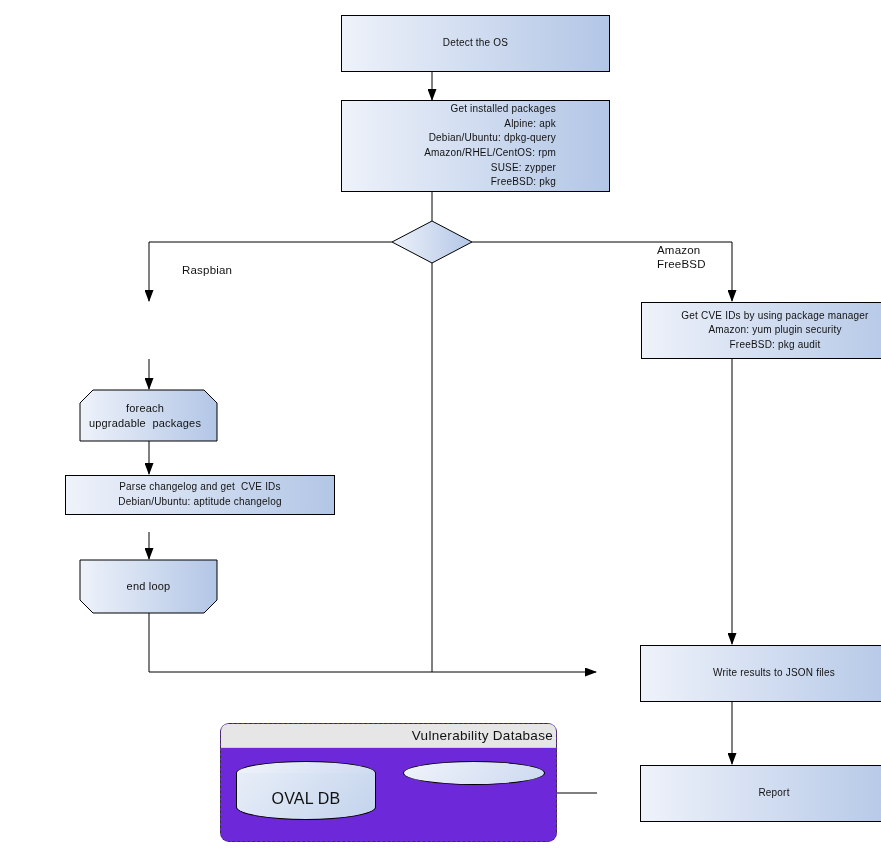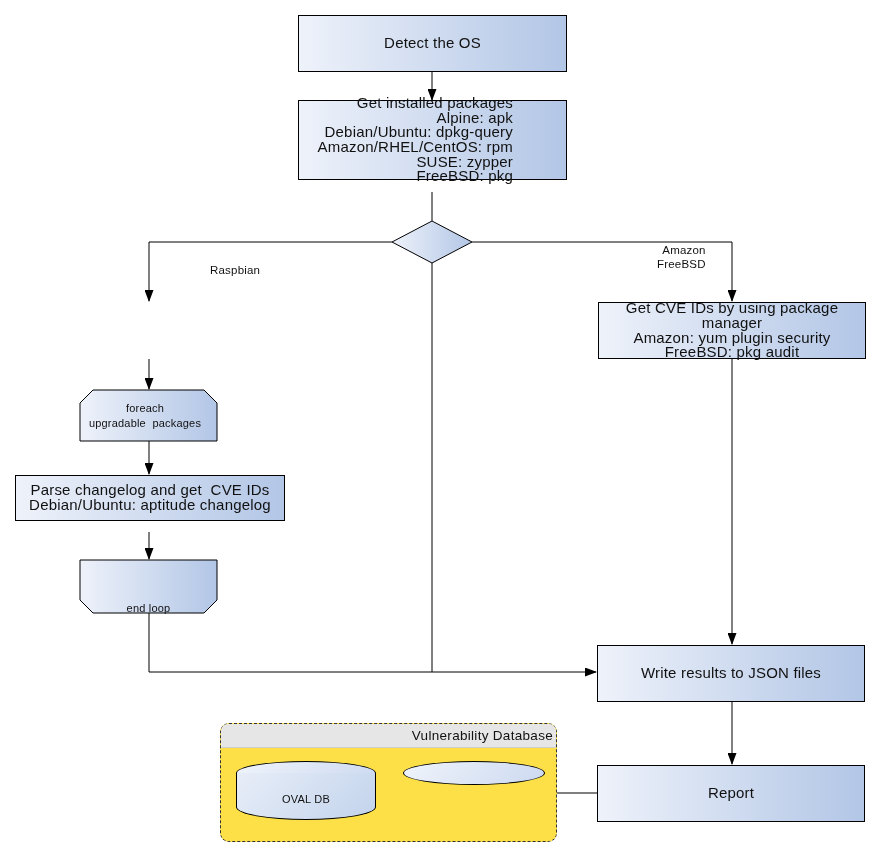--- a/index.html
+++ b/index.html
@@ -6,48 +6,49 @@
   .stage{
     position:relative;width:881px;height:857px;background:#ffffff;overflow:hidden;
     font-family:"Liberation Sans","DejaVu Sans",sans-serif;color:#111;
   }
   .layer{position:absolute;left:0;top:0;width:881px;height:857px;}
   .node{
     position:absolute;box-sizing:border-box;
     background:linear-gradient(90deg,#eef2fa 0%,#b2c6e6 100%);
     border:1px solid #000;
     display:flex;align-items:center;justify-content:center;
-    text-align:center;font-size:15px;line-height:14.6px;letter-spacing:0.2px;
+    text-align:center;font-size:10px;line-height:14.6px;letter-spacing:0.2px;
     white-space:pre-wrap;
+    margin-left:43px;
   }
   .node.right-text{justify-content:flex-end;text-align:right;padding-right:53px;}
   .shape-label{
     position:absolute;display:flex;align-items:center;justify-content:center;
     text-align:center;font-size:11px;line-height:14.6px;letter-spacing:0.2px;white-space:pre-wrap;
   }
   .edge-label{
     position:absolute;font-size:11.5px;line-height:13.8px;letter-spacing:0.2px;white-space:pre-wrap;
   }
   .panel{
     position:absolute;left:220px;top:723px;width:337px;height:119px;box-sizing:border-box;
-    background:#fde047;border:1.5px dashed #333;border-radius:9px;
+    background:#6d28d9;border:1.5px dashed #333;border-radius:9px;
   }
   .panel-header{
     position:absolute;left:0;top:0;right:0;height:24px;box-sizing:border-box;
     background:#e6e6e6;border-radius:7px 7px 0 0;border-bottom:1px solid #cfcfcf;
     display:flex;align-items:center;justify-content:flex-end;
     font-size:13.5px;letter-spacing:0.3px;padding-right:3px;color:#111;
   }
   .cyl-body{
     position:absolute;box-sizing:border-box;
     border:1px solid #000;border-top:none;
     border-bottom-left-radius:70px 13px;border-bottom-right-radius:70px 13px;
     background:linear-gradient(135deg,#e8eef8 0%,#c2d3ec 100%);
     display:flex;align-items:center;justify-content:center;
-    font-size:11px;letter-spacing:0.2px;padding-top:5px;text-align:center;
+    font-size:16px;letter-spacing:0.2px;padding-top:5px;text-align:center;
   }
   .cyl-top{
     position:absolute;box-sizing:border-box;border:1px solid #000;border-radius:50%;
     background:linear-gradient(135deg,#f0f4fb 0%,#ccd9f0 100%);
   }
 </style>
 </head>
 <body>
 
 <div class="stage">
@@ -78,48 +79,48 @@
       <path d="M545,793 H597"></path>
     </g>
 
     <polygon points="392,242 432,221 472,242 432,263" fill="url(#nodeGrad)" stroke="#000" stroke-width="1"></polygon>
     <polygon points="80,403 93,390 204,390 217,403 217,441 80,441" fill="url(#nodeGrad)" stroke="#000" stroke-width="1"></polygon>
     <polygon points="80,560 217,560 217,600 204,613 93,613 80,600" fill="url(#nodeGrad)" stroke="#000" stroke-width="1"></polygon>
   </svg>
 
   <div class="node" style="left:298px;top:15px;width:269px;height:57px;">Detect the OS</div>
 
-  <div class="node right-text" style="left:298px;top:100px;width:269px;height:80px;">Get installed packages
+  <div class="node right-text" style="left:298px;top:100px;width:269px;height:92px;">Get installed packages
 Alpine: apk
 Debian/Ubuntu: dpkg-query
 Amazon/RHEL/CentOS: rpm
 SUSE: zypper
 FreeBSD: pkg</div>
 
 
   <div class="shape-label" style="left:80px;top:391px;width:130px;height:50px;">foreach
 upgradable  packages</div>
 
-  <div class="node" style="left:15px;top:475px;width:270px;height:46px;">Parse changelog and get  CVE IDs
+  <div class="node" style="left:22px;top:475px;width:270px;height:40px;">Parse changelog and get  CVE IDs
 Debian/Ubuntu: aptitude changelog</div>
 
-  <div class="shape-label" style="left:80px;top:560px;width:137px;height:53px;margin-top:22px;">end loop</div>
+  <div class="shape-label" style="left:80px;top:560px;width:137px;height:53px;">end loop</div>
 
   <div class="node" style="left:598px;top:302px;width:268px;height:57px;">Get CVE IDs by using package manager
 Amazon: yum plugin security
 FreeBSD: pkg audit</div>
 
   <div class="node" style="left:597px;top:645px;width:268px;height:57px;">Write results to JSON files</div>
 
   <div class="node" style="left:597px;top:765px;width:268px;height:57px;">Report</div>
 
-  <div class="edge-label" style="left:210px;top:264px;">Raspbian</div>
+  <div class="edge-label" style="left:182px;top:264px;">Raspbian</div>
 
 
-  <div class="edge-label" style="left:657px;top:244px;text-align:right;">Amazon
+  <div class="edge-label" style="left:657px;top:244px;">Amazon
 FreeBSD</div>
 
   <div class="panel">
     <div class="panel-header">Vulnerability Database</div>
   </div>
 
   <div class="cyl-top" style="left:236px;top:761px;width:140px;height:24px;"></div>
   <div class="cyl-body" style="left:236px;top:773px;width:140px;height:47px;">OVAL DB</div>
 
   <div class="cyl-top" style="left:403px;top:761px;width:142px;height:24px;"></div>

